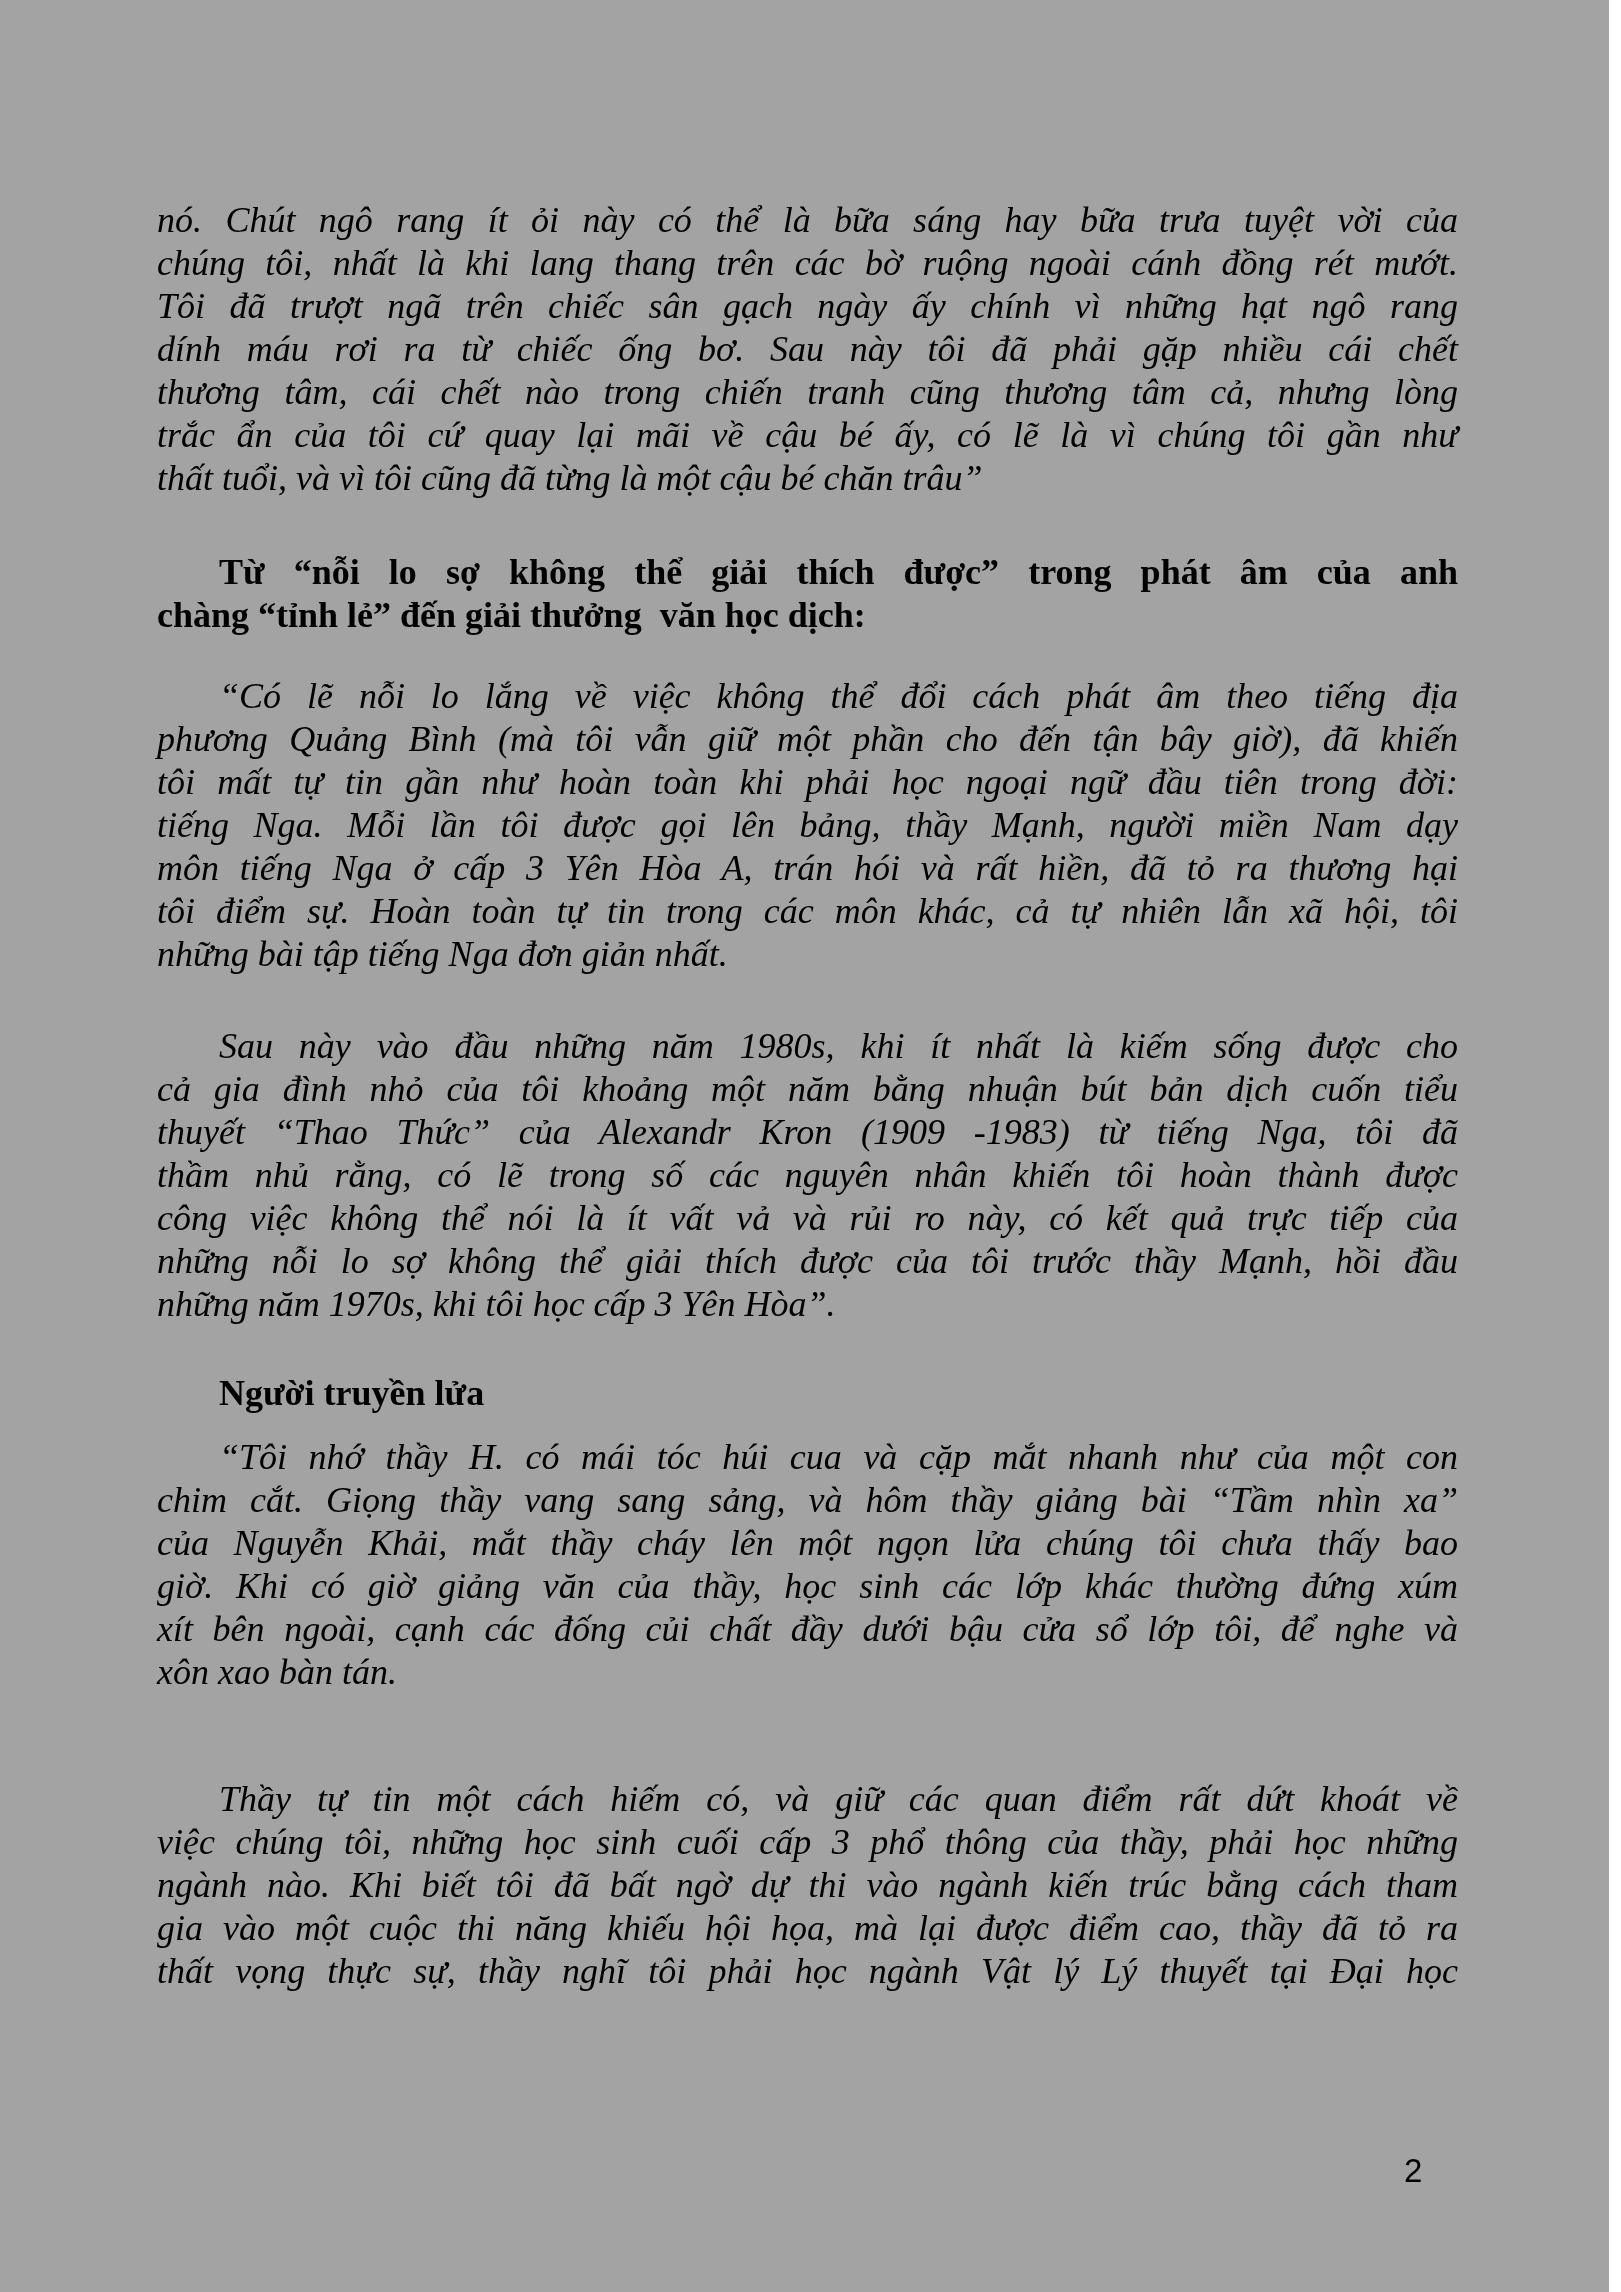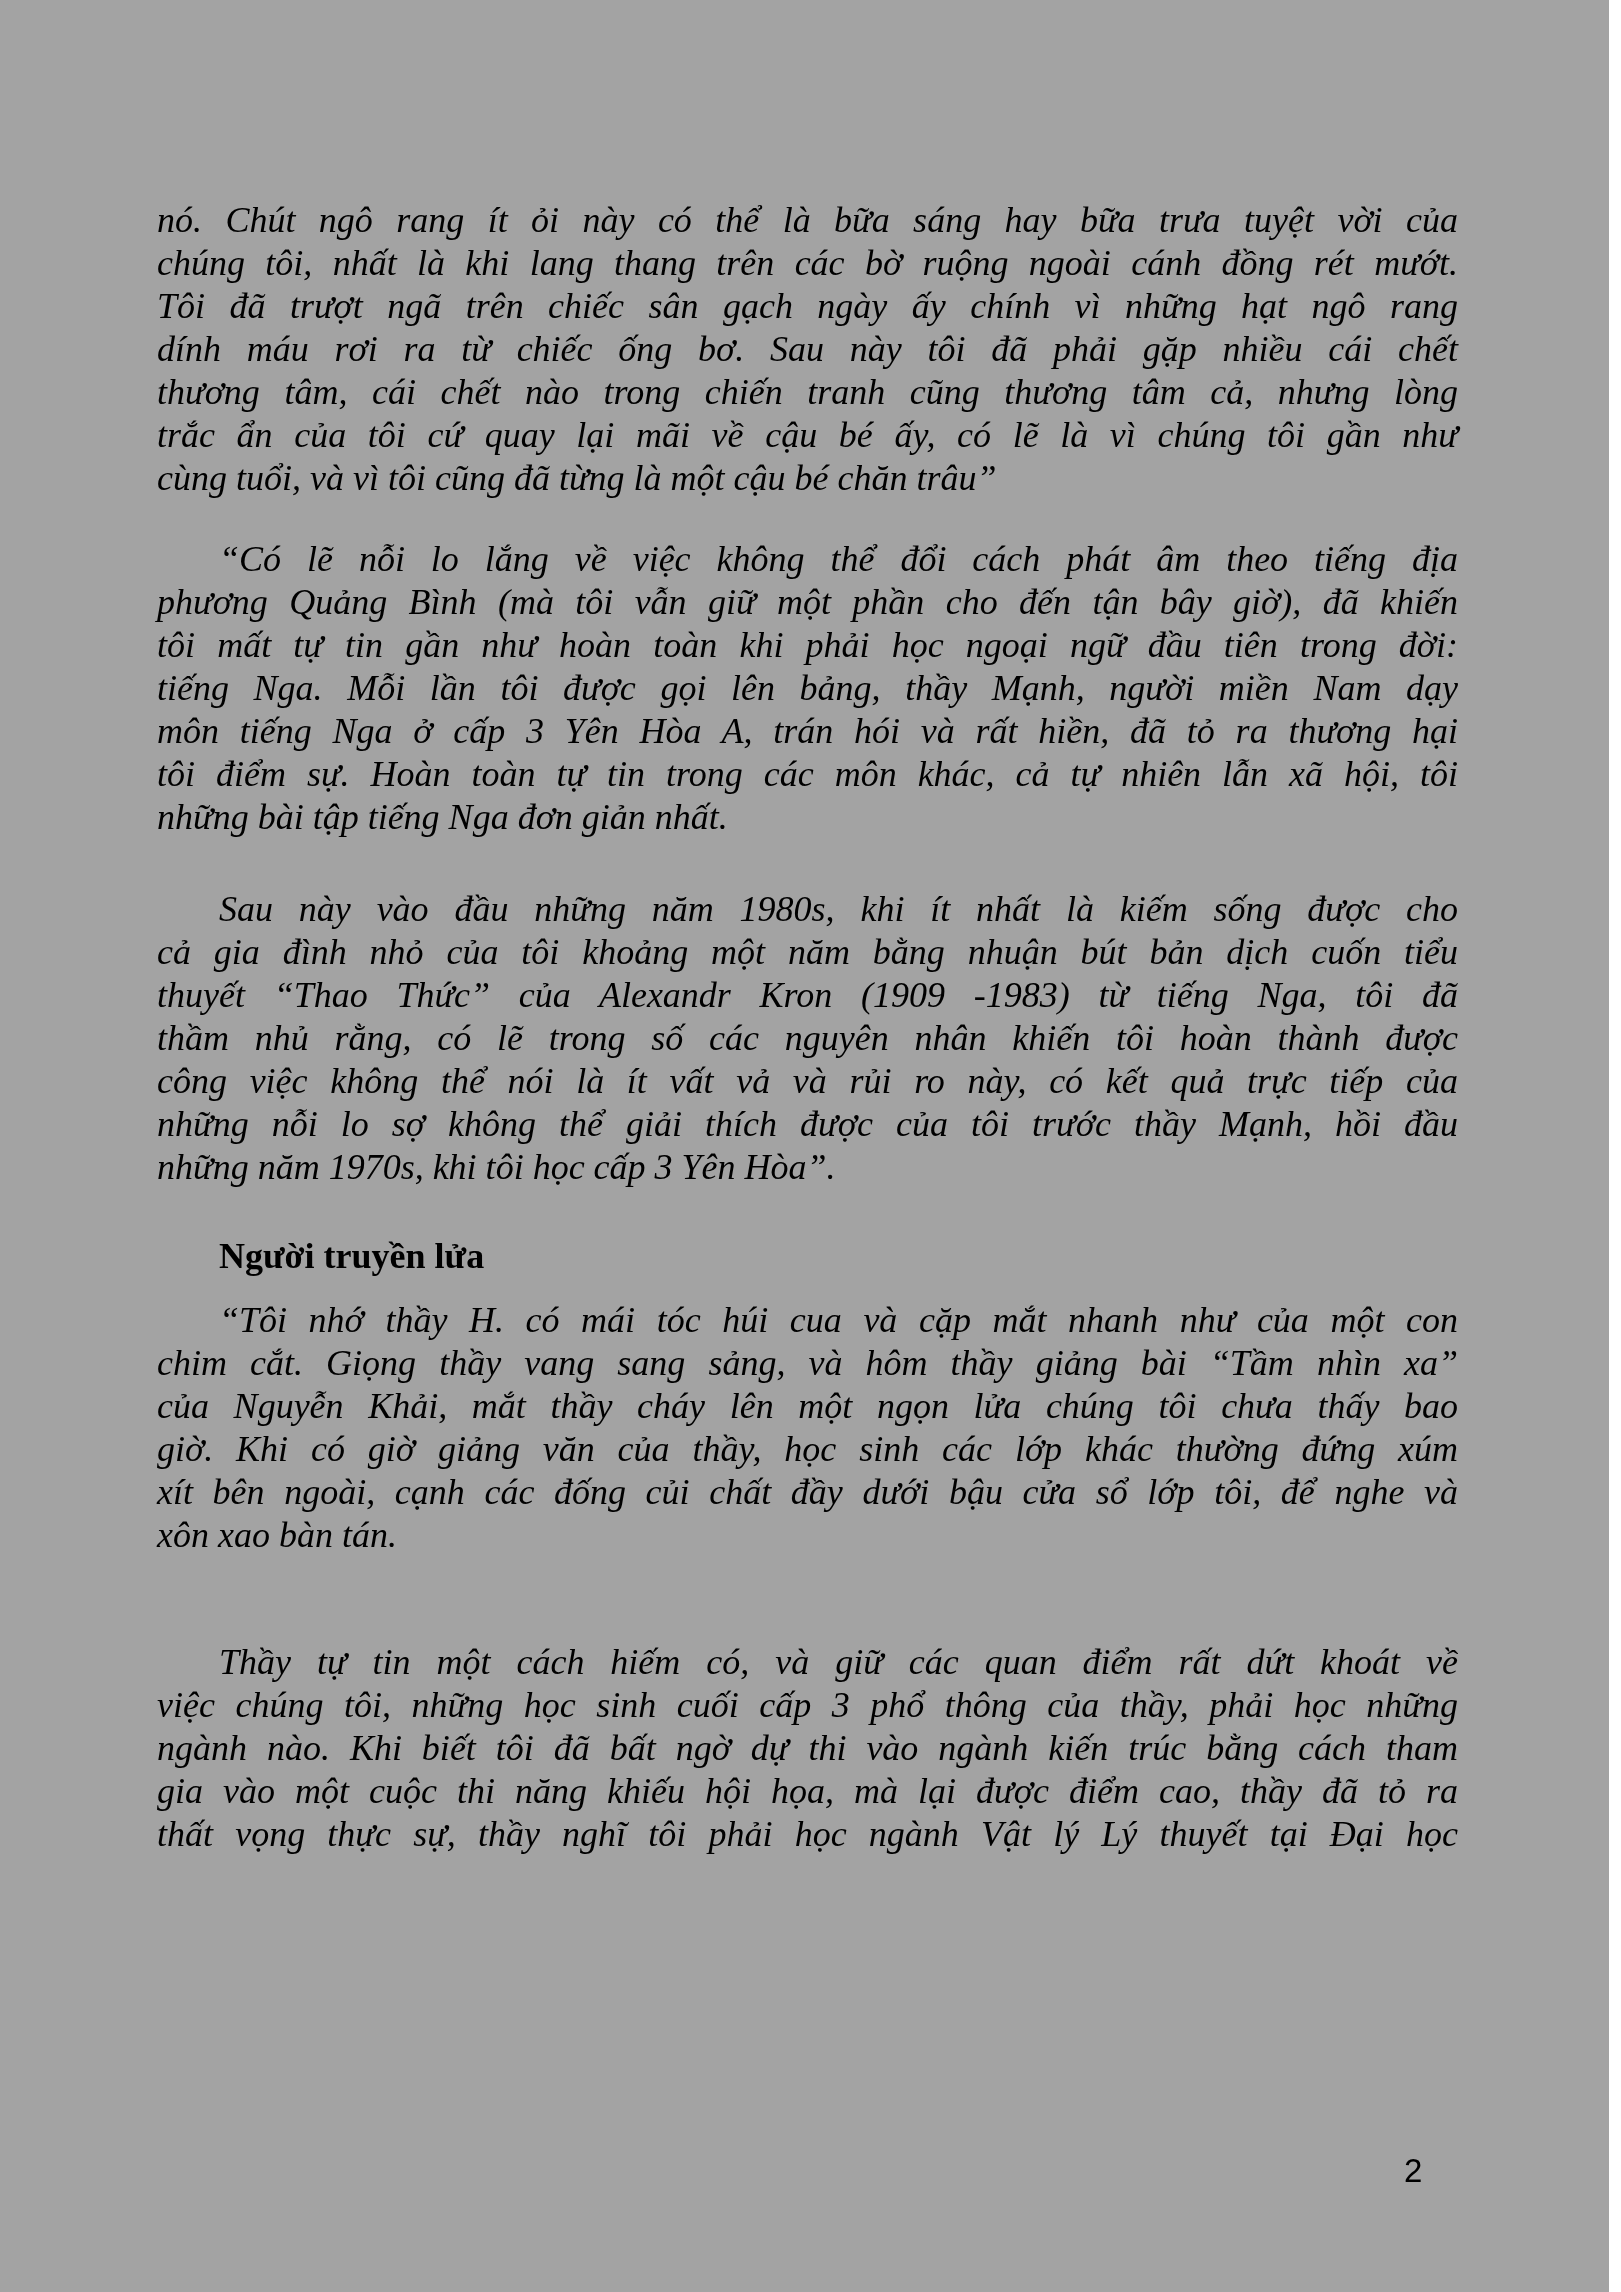--- a/index.html
+++ b/index.html
@@ -50,23 +50,27 @@
 
 <div class="page">
 
   <div class="block body-text">
     <div class="line">nó. Chút ngô rang ít ỏi này có thể là bữa sáng hay bữa trưa tuyệt vời của</div>
     <div class="line">chúng tôi, nhất là khi lang thang trên các bờ ruộng ngoài cánh đồng rét mướt.</div>
     <div class="line">Tôi đã trượt ngã trên chiếc sân gạch ngày ấy chính vì những hạt ngô rang</div>
     <div class="line">dính máu rơi ra từ chiếc ống bơ. Sau này tôi đã phải gặp nhiều cái chết</div>
     <div class="line">thương tâm, cái chết nào trong chiến tranh cũng thương tâm cả, nhưng lòng</div>
     <div class="line">trắc ẩn của tôi cứ quay lại mãi về cậu bé ấy, có lẽ là vì chúng tôi gần như</div>
-    <div class="line flush">cùng tuổi, và vì tôi cũng đã từng là một cậu bé chăn trâu”</div>
+    <div class="line flush">thất tuổi, và vì tôi cũng đã từng là một cậu bé chăn trâu”</div>
   </div>
 
+  <div class="block heading" style="margin-top:51px;">
+    <div class="line indent">Từ “nỗi lo sợ không thể giải thích được” trong phát âm của anh</div>
+    <div class="line flush">chàng “tỉnh lẻ” đến giải thưởng  văn học dịch:</div>
+  </div>
 
   <div class="block body-text" style="margin-top:38px;">
     <div class="line indent">“Có lẽ nỗi lo lắng về việc không thể đổi cách phát âm theo tiếng địa</div>
     <div class="line">phương Quảng Bình (mà tôi vẫn giữ một phần cho đến tận bây giờ), đã khiến</div>
     <div class="line">tôi mất tự tin gần như hoàn toàn khi phải học ngoại ngữ đầu tiên trong đời:</div>
     <div class="line">tiếng Nga. Mỗi lần tôi được gọi lên bảng, thầy Mạnh, người miền Nam dạy</div>
     <div class="line">môn tiếng Nga ở cấp 3 Yên Hòa A, trán hói và rất hiền, đã tỏ ra thương hại</div>
     <div class="line">tôi điểm sự. Hoàn toàn tự tin trong các môn khác, cả tự nhiên lẫn xã hội, tôi</div>
     <div class="line flush">những bài tập tiếng Nga đơn giản nhất.</div>
   </div>

